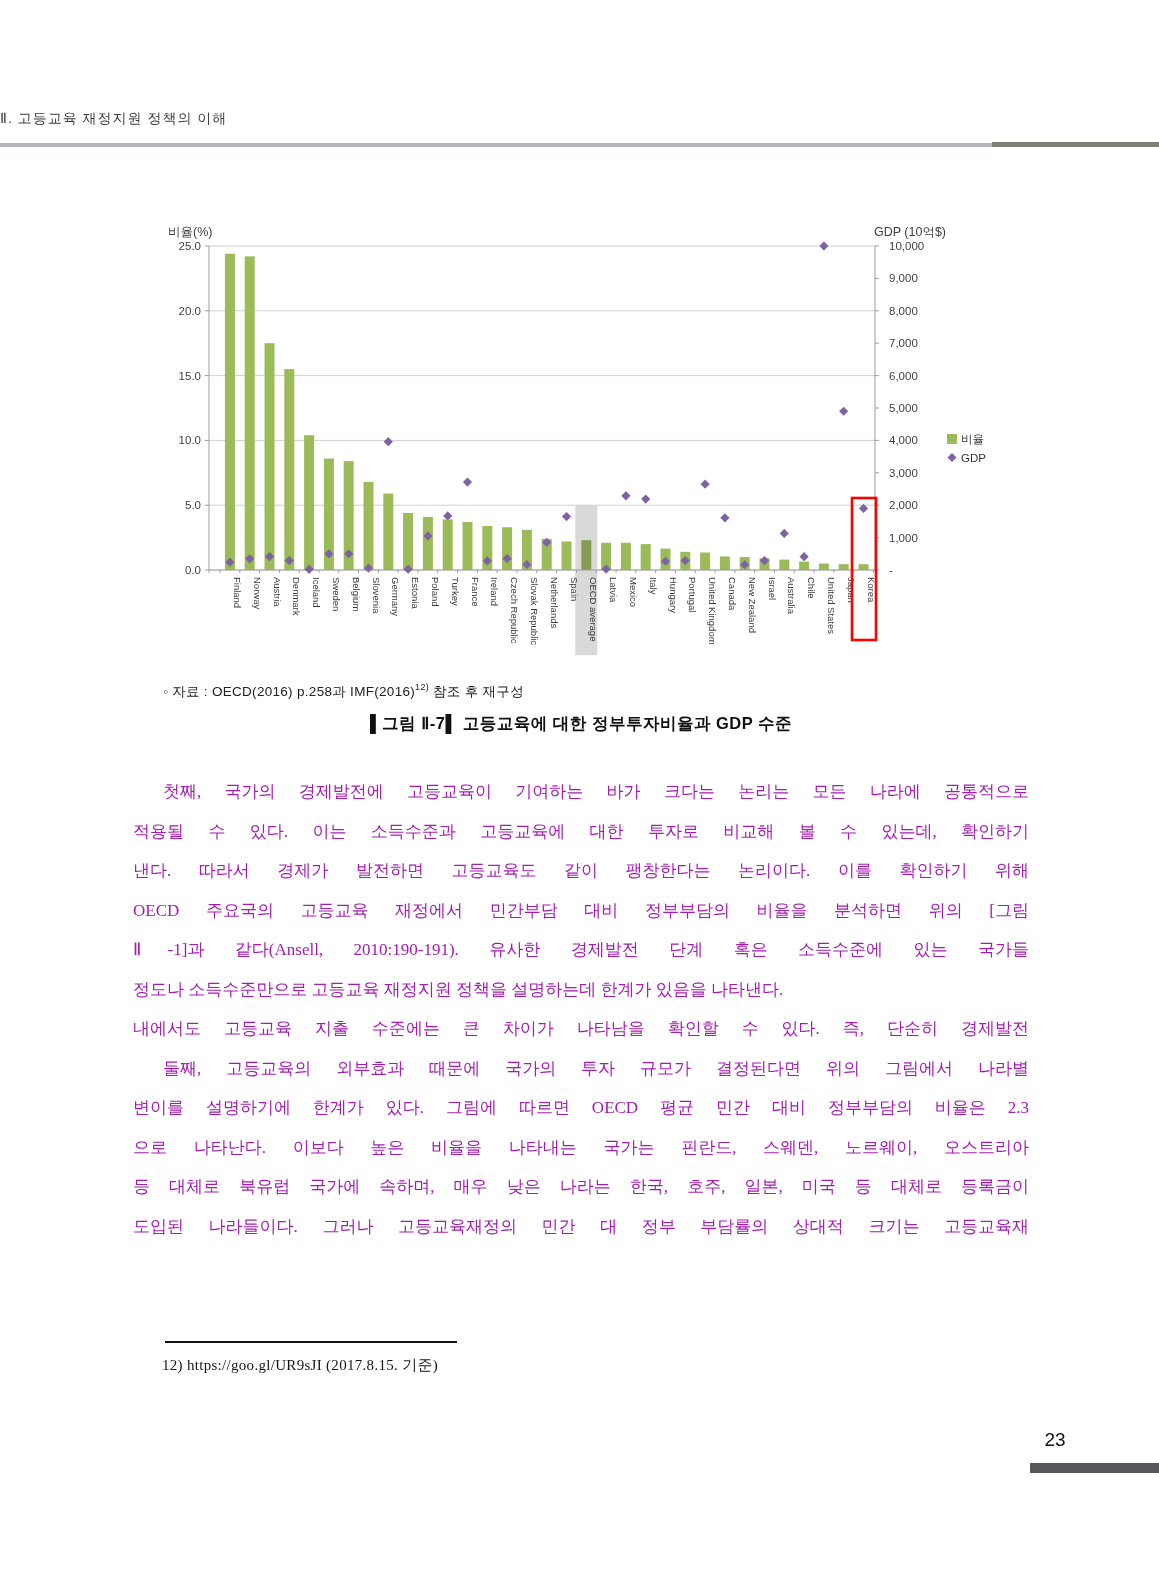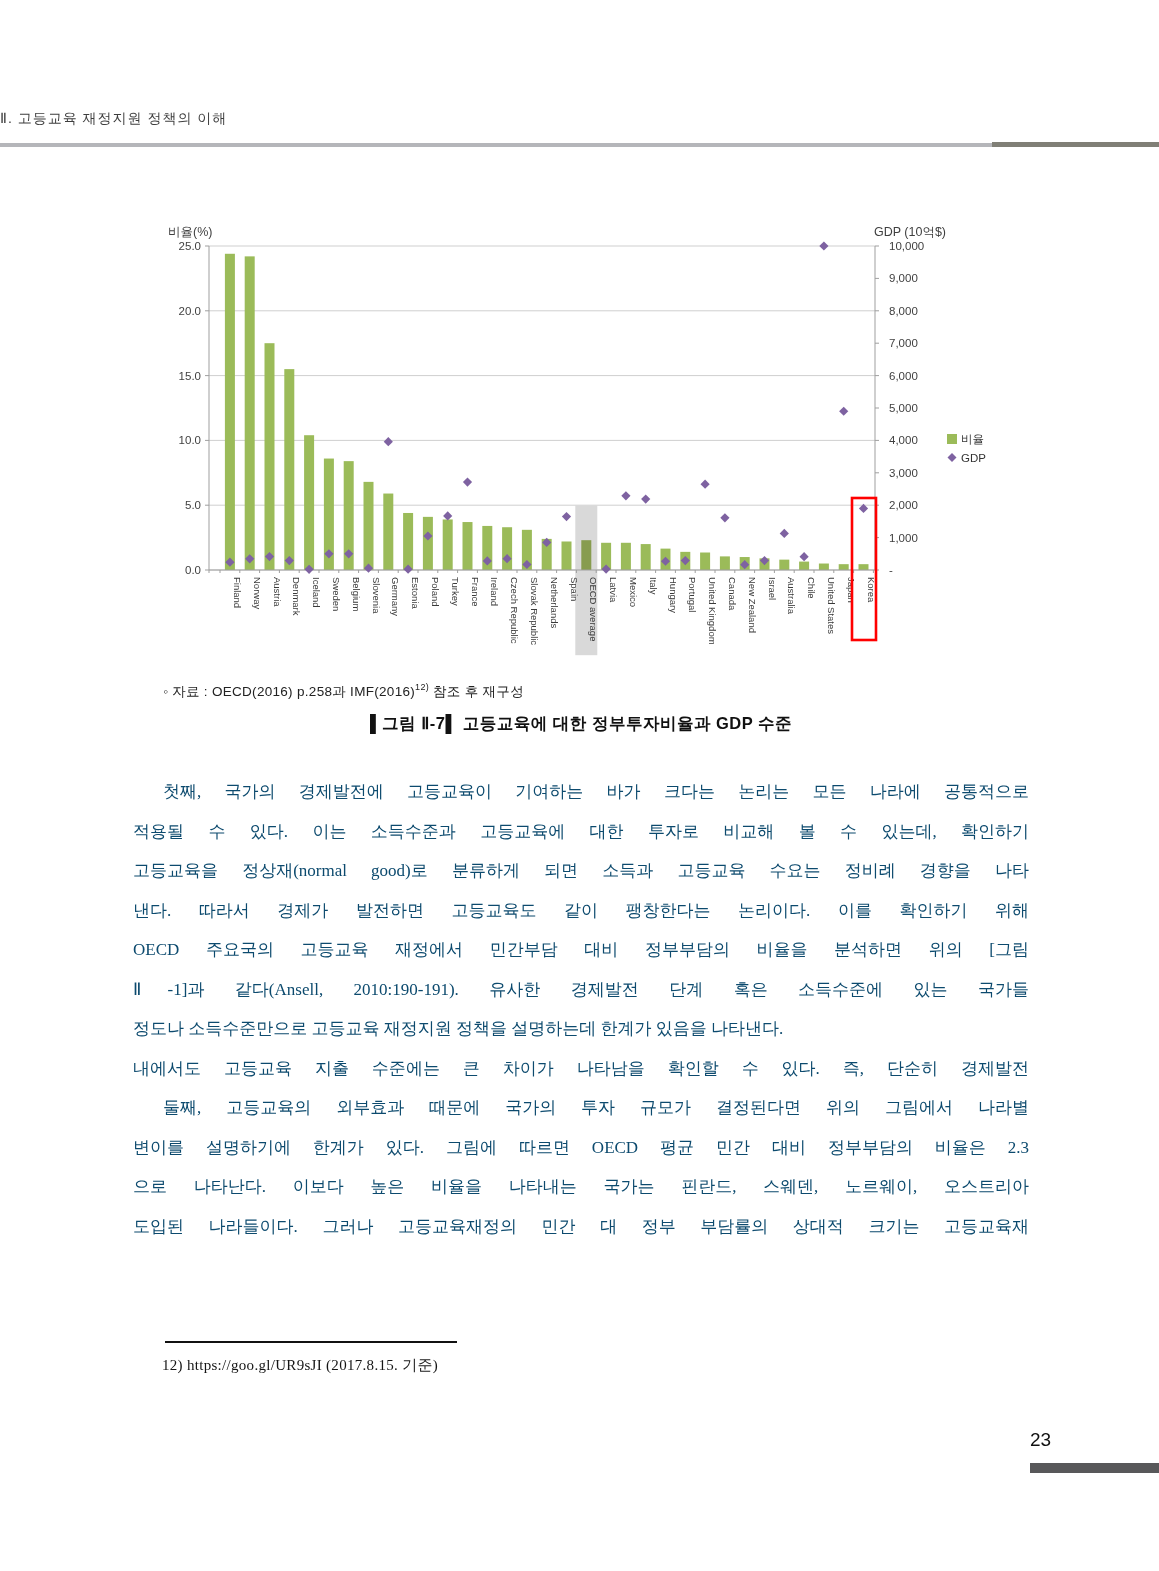--- a/index.html
+++ b/index.html
@@ -15,31 +15,31 @@
   #chart-svg{position:absolute;left:140px;top:212px;width:880px;height:452px;}
   
   .source-note{position:absolute;top:682px;left:163px;font-size:13.5px;color:#222;
                font-family:Liberation Sans, sans-serif;letter-spacing:.3px;}
   .source-note sup{font-size:9px;}
   .fig-caption{position:absolute;top:713px;left:133px;width:896px;text-align:center;
                font-weight:bold;font-size:16.5px;color:#111;letter-spacing:.5px;
                font-family:"Liberation Sans",sans-serif;}
   
   #body-text{position:absolute;top:772px;left:133px;width:896px;
-             font-family:"Liberation Serif",serif;font-size:17px;color:#0c4a6e;}
+             font-family:"Liberation Serif",serif;font-size:17px;color:#a21caf;}
   .bline{height:39.5px;line-height:39.5px;white-space:nowrap;overflow:visible;
          text-align:justify;}
   .bline.just{text-align:justify;text-align-last:justify;}
   .bline.indent{padding-left:30px;}
   
   .fn-rule{position:absolute;top:1341px;left:165px;width:292px;height:2px;background:#111;}
   .footnote{position:absolute;top:1356px;left:162px;font-size:15px;color:#151515;
             font-family:"Liberation Serif",serif;letter-spacing:.3px;}
   
-  .page-num{position:absolute;top:1429px;left:1030px;width:50px;
+  .page-num{position:absolute;top:1429px;left:1030px;width:50px;text-align:center;
             font-size:19px;color:#111;font-family:"Liberation Sans",sans-serif;}
   .bottom-bar{position:absolute;top:1463px;left:1030px;width:129px;height:10px;background:#58585a;}
 </style>
 </head>
 <body>
 
 <div id="page">
 
   <div class="hdr-title">Ⅱ. 고등교육 재정지원 정책의 이해</div>
   <div class="rule-light"></div>
@@ -231,29 +231,29 @@
       <rect x="852" y="498" width="24" height="142" fill="none" stroke="#ff0000" stroke-width="2.6"></rect>
     </svg>
 
   <div class="source-note"><span>◦ 자료 : OECD(2016) p.258과 IMF(2016)</span><sup>12)</sup><span> 참조 후 재구성</span></div>
 
   <div class="fig-caption">▌그림 Ⅱ-7▌ 고등교육에 대한 정부투자비율과 GDP 수준</div>
 
   <div id="body-text">
       <div class="bline just indent">첫째, 국가의 경제발전에 고등교육이 기여하는 바가 크다는 논리는 모든 나라에 공통적으로</div>
       <div class="bline just">적용될 수 있다. 이는 소득수준과 고등교육에 대한 투자로 비교해 볼 수 있는데, 확인하기</div>
-      <div class="bline just">고등교육을 정상재(normal good)로 분류하게 되면 소득과 고등교육 수요는 정비례 경향을 나타</div>
       <div class="bline just">낸다. 따라서 경제가 발전하면 고등교육도 같이 팽창한다는 논리이다. 이를 확인하기 위해</div>
       <div class="bline just">OECD 주요국의 고등교육 재정에서 민간부담 대비 정부부담의 비율을 분석하면 위의 [그림</div>
       <div class="bline just">Ⅱ-1]과 같다(Ansell, 2010:190-191). 유사한 경제발전 단계 혹은 소득수준에 있는 국가들</div>
       <div class="bline">정도나 소득수준만으로 고등교육 재정지원 정책을 설명하는데 한계가 있음을 나타낸다.</div>
       <div class="bline just">내에서도 고등교육 지출 수준에는 큰 차이가 나타남을 확인할 수 있다. 즉, 단순히 경제발전</div>
       <div class="bline just indent">둘째, 고등교육의 외부효과 때문에 국가의 투자 규모가 결정된다면 위의 그림에서 나라별</div>
       <div class="bline just">변이를 설명하기에 한계가 있다. 그림에 따르면 OECD 평균 민간 대비 정부부담의 비율은 2.3</div>
       <div class="bline just">으로 나타난다. 이보다 높은 비율을 나타내는 국가는 핀란드, 스웨덴, 노르웨이, 오스트리아</div>
+      <div class="bline just">등 대체로 북유럽 국가에 속하며, 매우 낮은 나라는 한국, 호주, 일본, 미국 등 대체로 등록금이</div>
       <div class="bline just">도입된 나라들이다. 그러나 고등교육재정의 민간 대 정부 부담률의 상대적 크기는 고등교육재</div>
     </div>
 
   <div class="fn-rule"></div>
   <div class="footnote">12) https://goo.gl/UR9sJI (2017.8.15. 기준)</div>
 
   <div class="page-num">23</div>
   <div class="bottom-bar"></div>
 </div>
 

